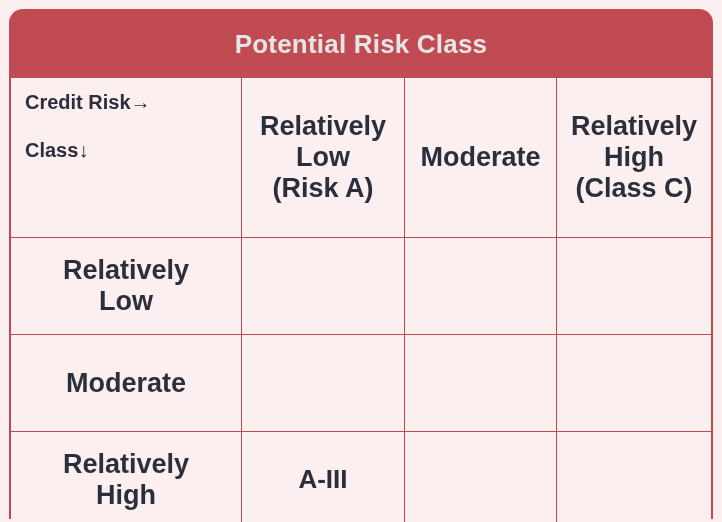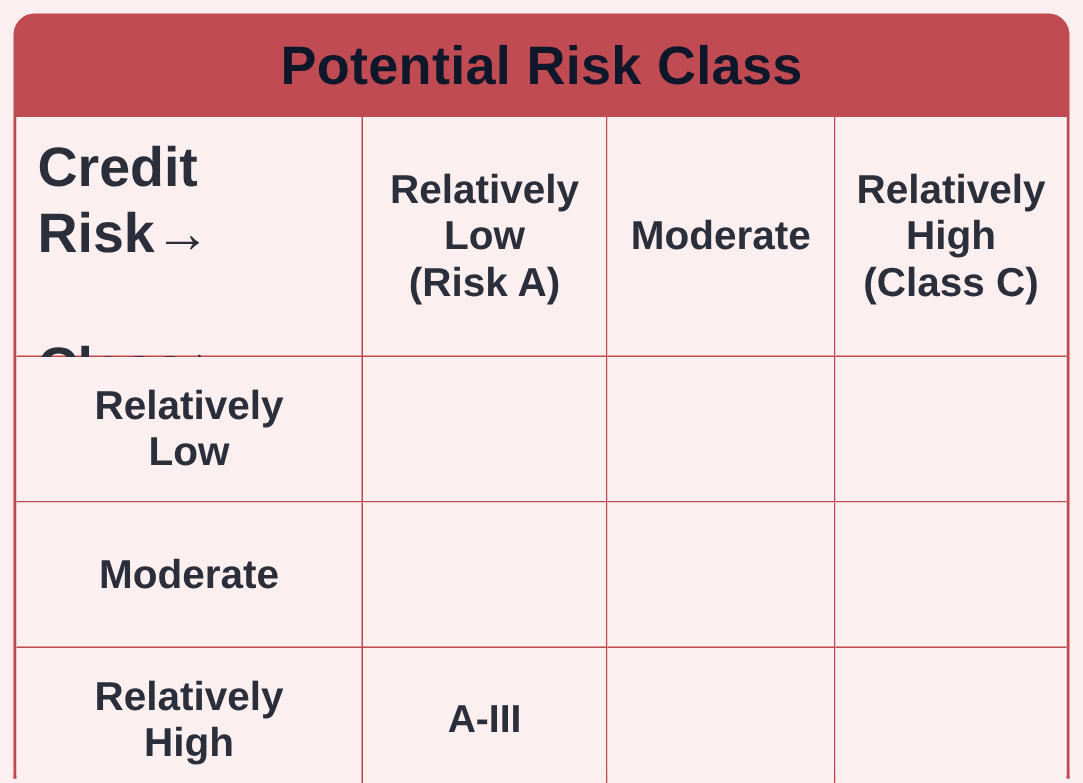--- a/index.html
+++ b/index.html
@@ -31,22 +31,22 @@
     width: 704px;
     height: 69px;
     background: #c04b53;
     border-radius: 14px 14px 0 0;
     display: flex;
     align-items: center;
     justify-content: center;
     box-sizing: border-box;
   }
   .title-text {
-    color: #0f172a;
-    font-size: 36px;
+    color: #e5e5e5;
+    font-size: 26px;
     font-weight: bold;
     letter-spacing: 0.2px;
     line-height: 1;
   }
 
   
   .grid {
     position: absolute;
     left: 0;
     top: 69px;
@@ -79,21 +79,21 @@
   }
   .cell.last-col { border-right: none; }
   .cell.last-row { border-bottom: none; }
 
   
   .cell.corner {
     justify-content: flex-start;
     align-items: flex-start;
     text-align: left;
     padding: 12px 6px 6px 14px;
-    font-size: 37px;
+    font-size: 20px;
     line-height: 1.2;
   }
   .cell.head {
     font-size: 27px;
     padding: 6px 4px;
   }
 
   
   .cell.rowlabel {
     font-size: 27px;

